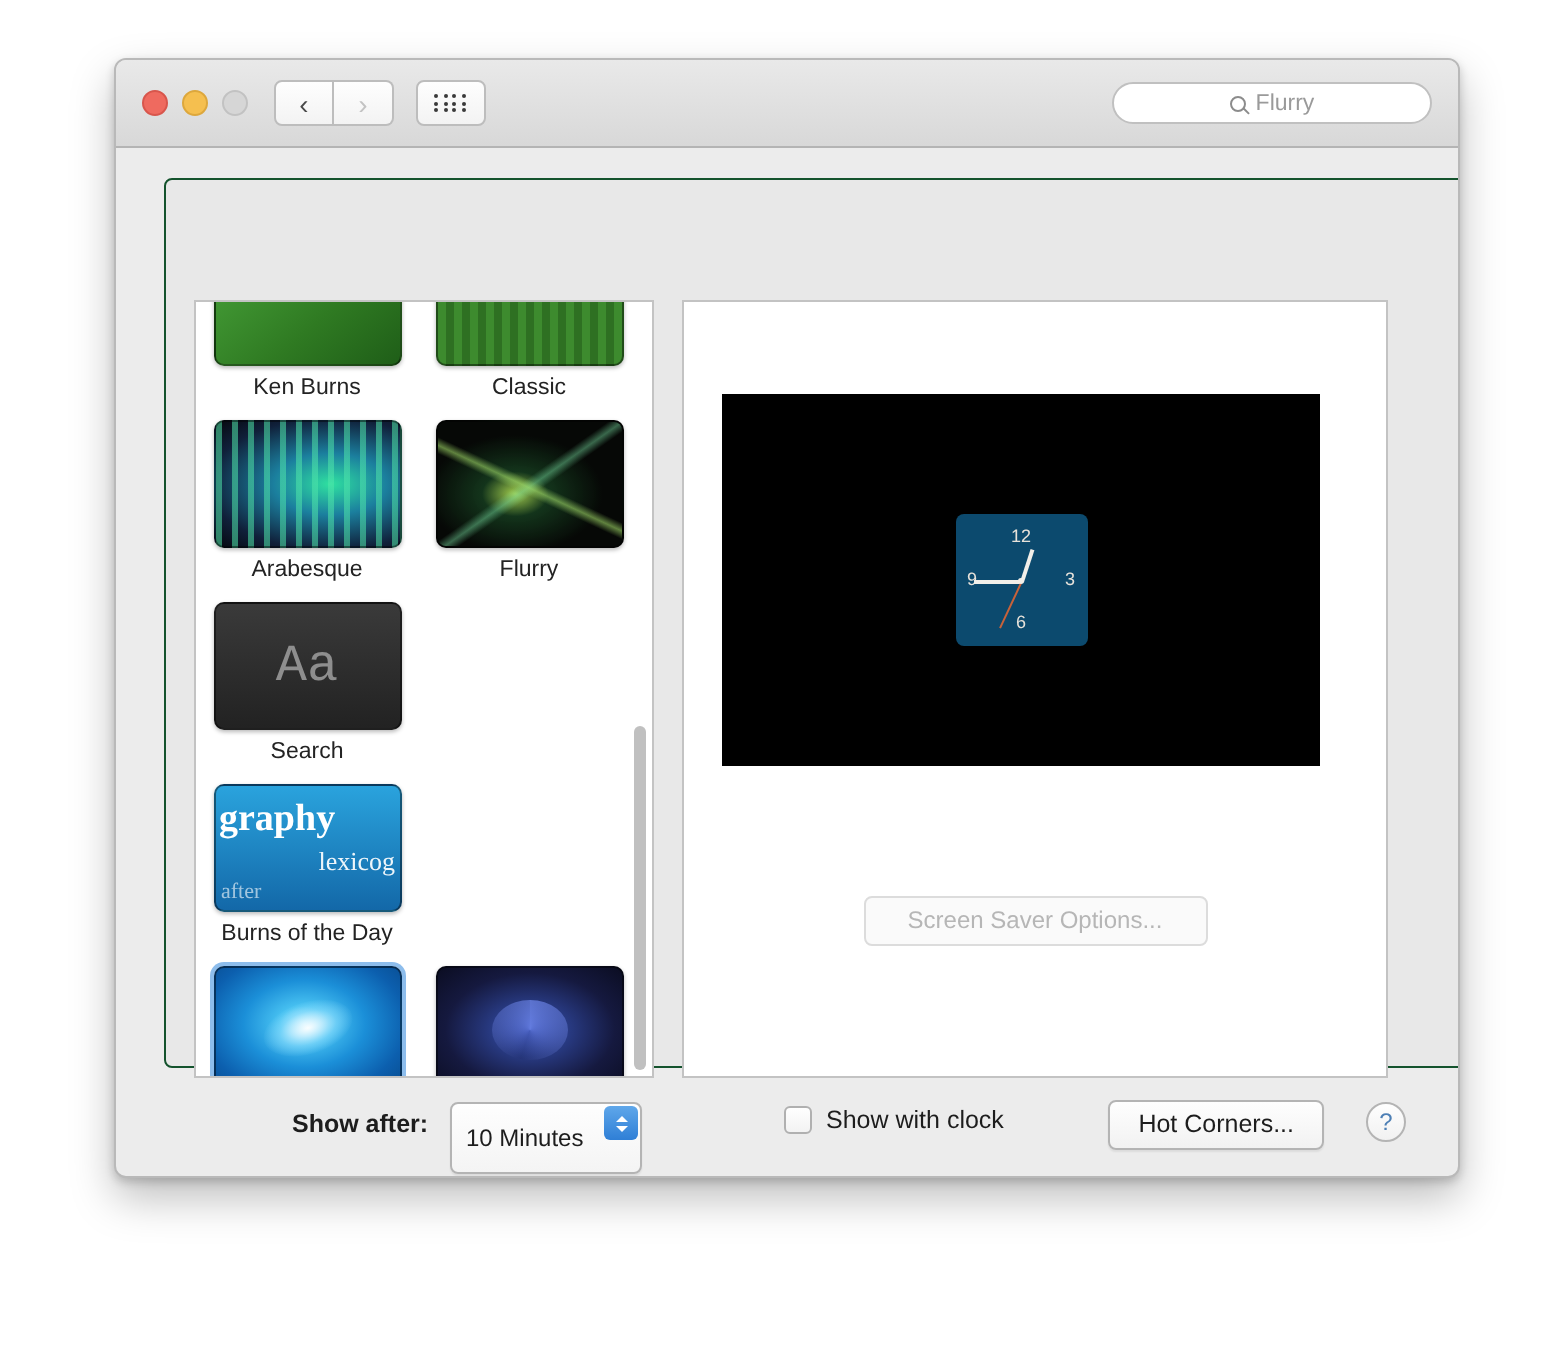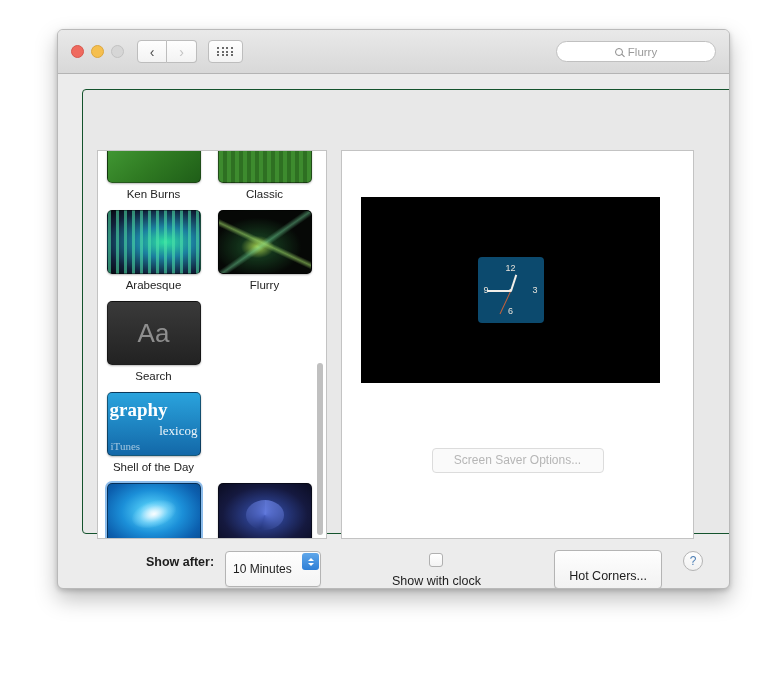--- a/index.html
+++ b/index.html
@@ -143,21 +143,21 @@
   }
   .art-shell {
     background: radial-gradient(circle at 50% 50%, #6fe4f0 0%, #2aa6c8 12%, #0d2c3a 32%, #0a0a0c 62%), #09090b;
   }
   .art-shell::after {
     content:''; position:absolute; left:50%; top:50%; width:34px; height:34px; margin:-17px 0 0 -17px;
     background: radial-gradient(circle, rgba(120,235,255,.9) 0%, rgba(40,170,210,.5) 40%, transparent 70%);
     border-radius: 50%;
   }
   .art-message { background: linear-gradient(to bottom,#3a3a3a,#222); display:flex; align-items:center; justify-content:center; }
-  .art-message span { font-size: 26px; color: #8e8e8e; font-family: Liberation Sans, sans-serif; }
+  .art-message span { font-size: 26px; color: #8e8e8e; font-family: Liberation Mono, monospace; }
   .art-itunes {
     background:
       linear-gradient(135deg,#1fa8d8 0 50%,#0d5f8a 50% 100%);
     display: grid; grid-template-columns: repeat(4,1fr); grid-template-rows: repeat(2,1fr);
   }
   .art-itunes i { display:block; }
   .art-wotd {
     background: linear-gradient(to bottom,#2aa3dd,#1368a8);
     position: relative; overflow: hidden;
   }
@@ -257,31 +257,31 @@
   .stepper {
     position: absolute; right: 1px; top: 1px;
     width: 17px; height: 17px; border-radius: 3px;
     background: linear-gradient(to bottom,#5fa7ea,#2f7fd6);
     display: flex; flex-direction: column; align-items: center; justify-content: center; gap: 2px;
   }
   .stepper i { width:0;height:0;border-left:3px solid transparent;border-right:3px solid transparent; display:block; }
   .stepper i.up { border-bottom: 3.5px solid #fff; }
   .stepper i.dn { border-top: 3.5px solid #fff; }
 
-  #clockcheck { position: absolute; left: 310px; top: 4px; display: flex; align-items: center; gap: 7px; flex-direction: column; }
+  #clockcheck { position: absolute; left: 310px; top: 4px; display: flex; align-items: center; gap: 7px; }
   .checkbox {
     width: 14px; height: 14px; border-radius: 3px;
     background: linear-gradient(to bottom,#fff,#f3f3f3);
     border: 1px solid #b0b0b0;
   }
   #clockcheck span { font-size: 12.5px; color: #1d1d1d; }
 
   #hotcorners {
     position: absolute; right: 43px; top: 1px;
-    padding: 18px 14px 5px;
+    padding: 4px 14px 5px;
     font-size: 12.5px; color: #1d1d1d;
     background: linear-gradient(to bottom,#fefefe,#f2f2f2);
     border: 1px solid #b4b4b4; border-radius: 4px;
     box-shadow: 0 1px 1px rgba(0,0,0,.07);
   }
   #helpbtn {
     position: absolute; right: 2px; top: 2px;
     width: 20px; height: 20px; border-radius: 50%;
     background: linear-gradient(to bottom,#fefefe,#f1f1f1);
     border: 1px solid #b4b4b4;
@@ -367,23 +367,23 @@
             <div class="cell">
               <div class="thumb art-message">
                 <span>Aa</span>
               </div>
               <div class="cap">Search</div>
             </div>
           </div>
           <div class="row">
             <div class="cell">
               <div class="thumb art-wotd" data-w1="graphy" data-w2="lexicog">
-                <span class="wotd-sub">iTunes</span>
+                <span class="wotd-sub">after</span>
               </div>
-              <div class="cap">Shell of the Day</div>
+              <div class="cap">Burns of the Day</div>
             </div>
           </div>
           <div class="row">
             <div class="cell">
               <div class="thumb art-watch sel"></div>
             </div>
             <div class="cell">
               <div class="thumb art-random"></div>
             </div>
           </div>

